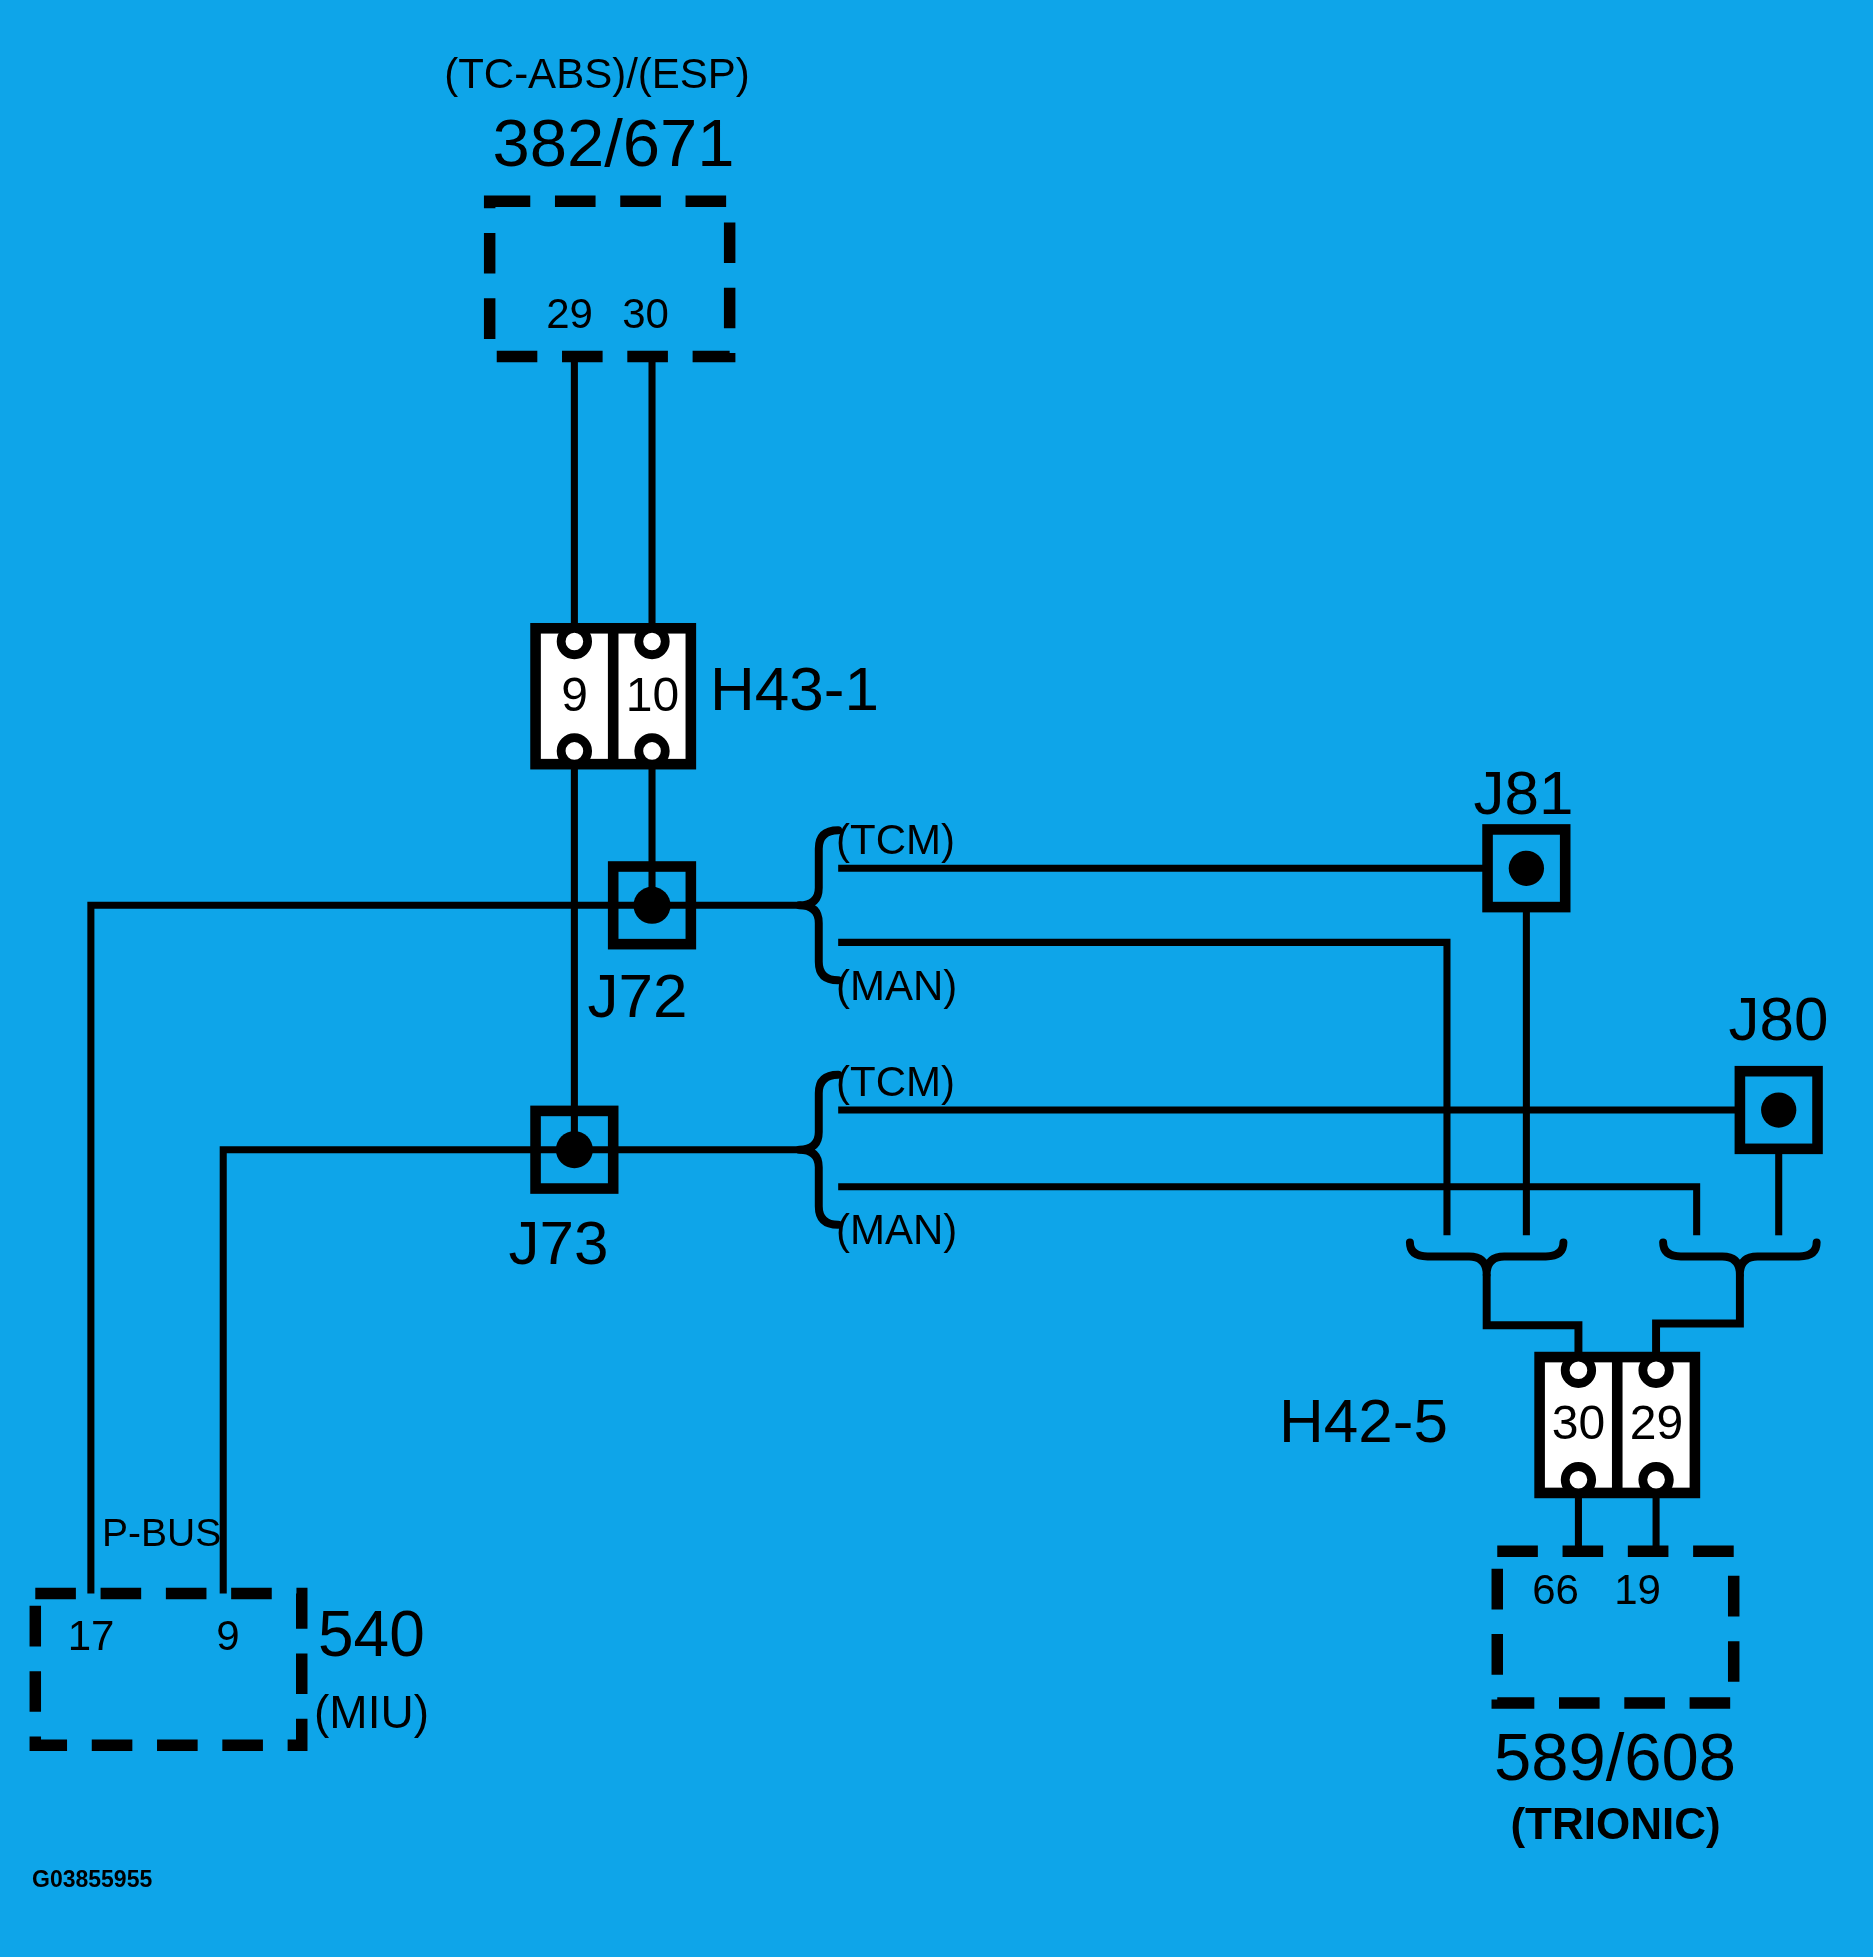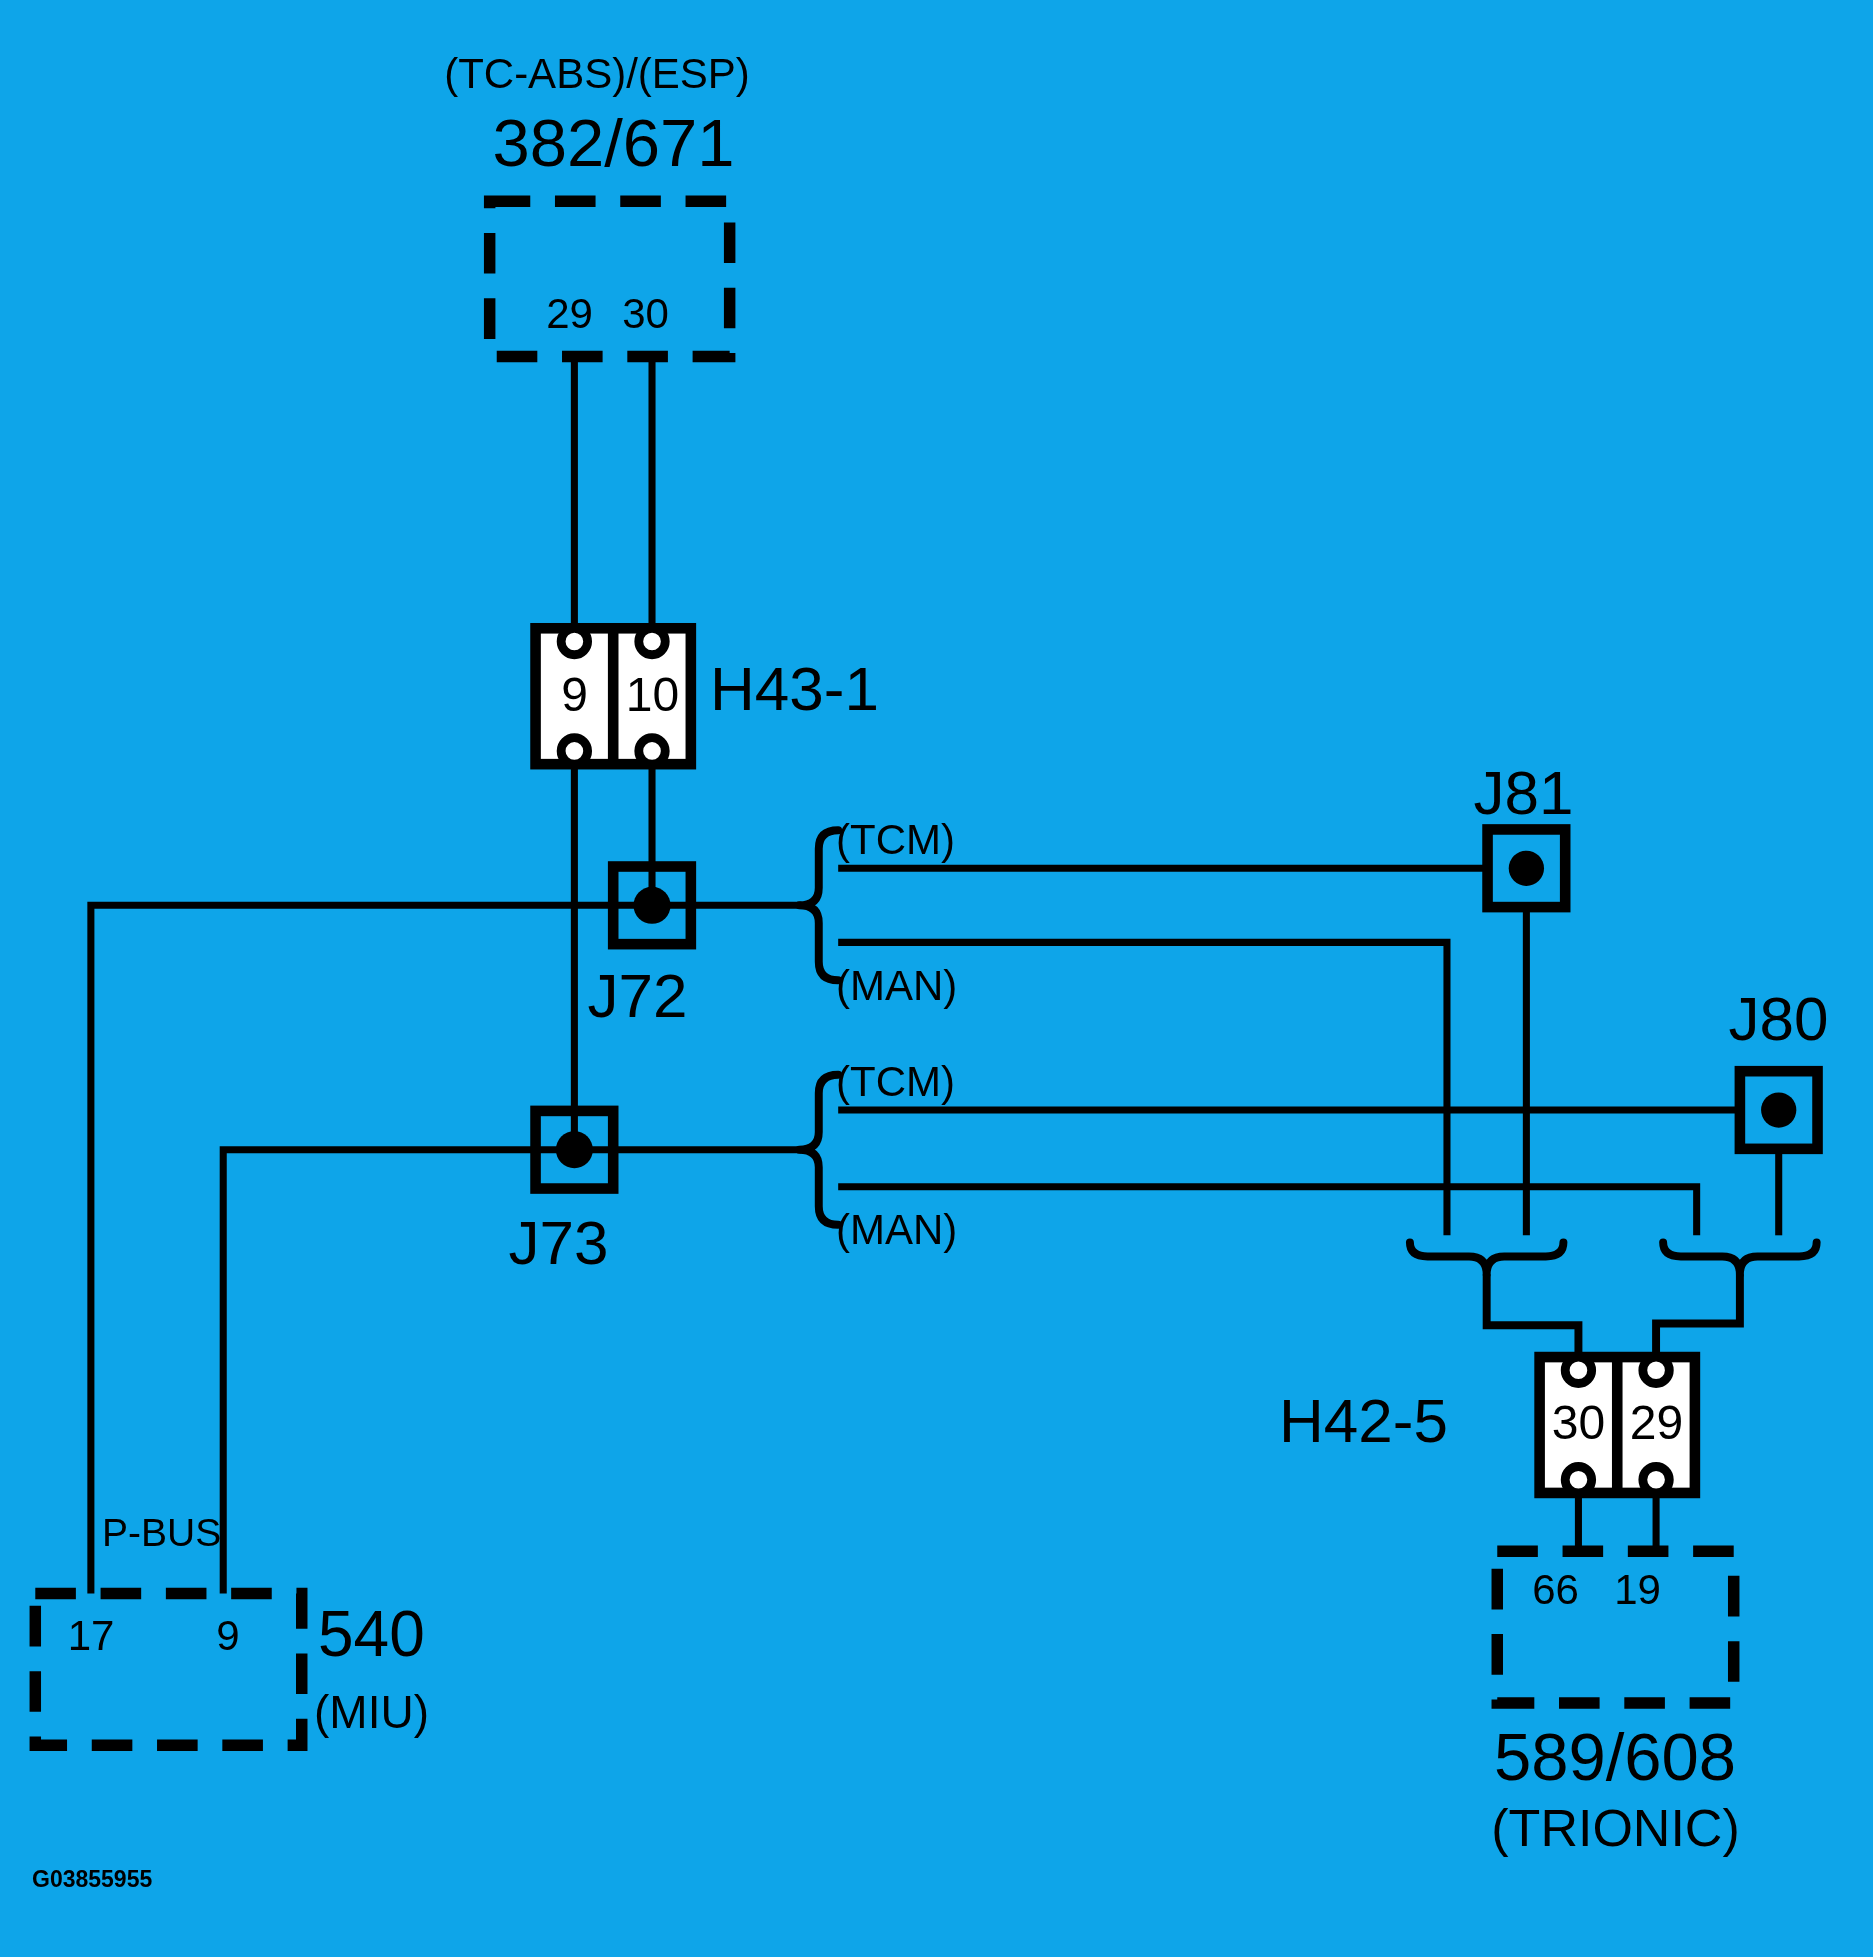--- a/index.html
+++ b/index.html
@@ -32,21 +32,21 @@
   .rgt { text-align: left; }
   .f-caption   { font-size: 42px; }
   .f-moduleid  { font-size: 67px; text-align: center; }
   .f-pin       { font-size: 42px; }
   .f-connpin   { font-size: 48px; }
   .f-conn      { font-size: 62px; }
   .f-branch    { font-size: 42px; }
   .f-bus       { font-size: 39px; }
   .f-miu-id    { font-size: 64px; }
   .f-subcap    { font-size: 46px; }
-  .f-trionic   { font-size: 52px; }
+  .f-trionic   { font-size: 44px; font-weight: bold; }
   .f-figid     { font-size: 23px; font-weight: bold; }
 </style>
 </head>
 <body>
 
 <div class="stage">
 
   <svg width="1874" height="1958" viewBox="0 0 2124 2219" xmlns="http://www.w3.org/2000/svg">
 
     <rect x="555" y="228" width="272" height="176" fill="none" stroke="#000" stroke-width="13" stroke-dasharray="46 28"></rect>

